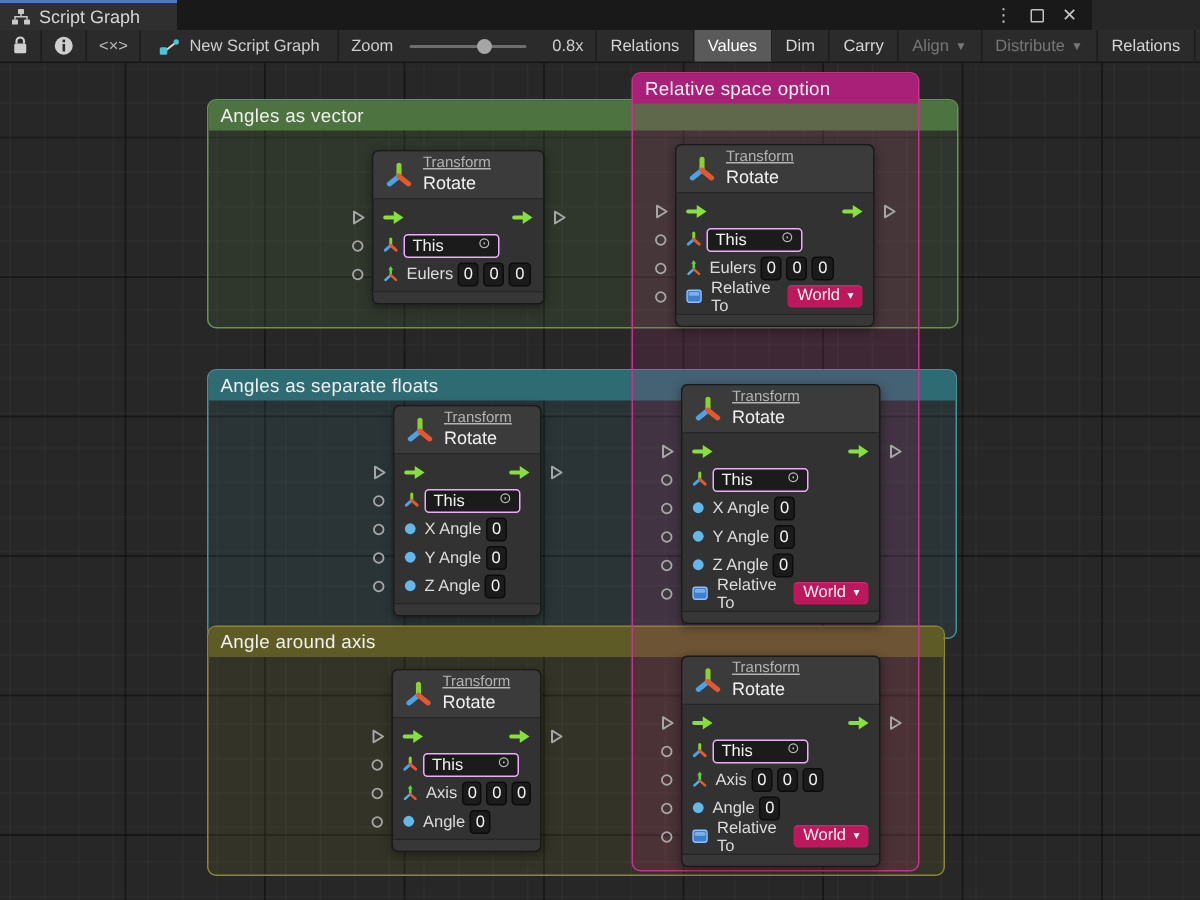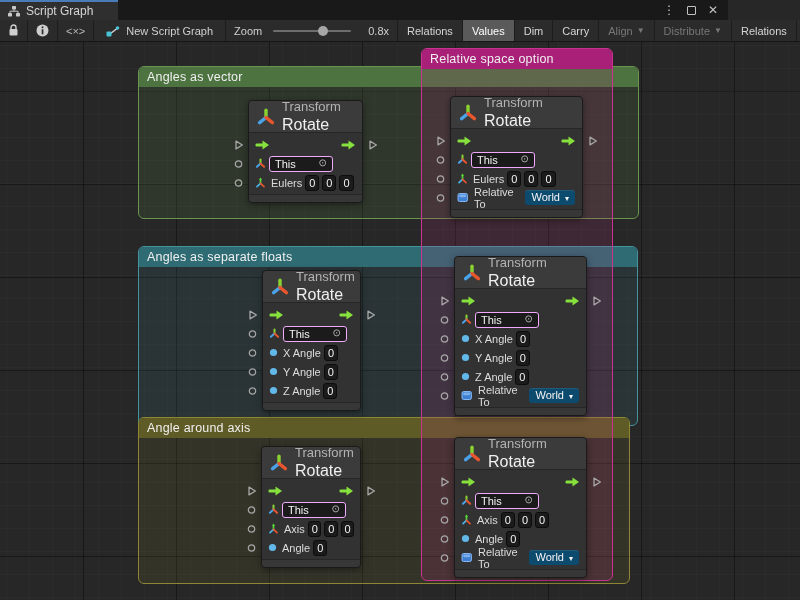--- a/index.html
+++ b/index.html
@@ -34,33 +34,33 @@
     background-position:6px 3px,6px 3px,83px 49px,83px 49px;}
 
   
   .group{position:absolute;border-radius:6px;border:1px solid;overflow:hidden;}
   .group-header{height:20px;display:flex;align-items:center;padding:0 8px;font-size:12.5px;color:#f0f0f0;letter-spacing:.2px;}
 
   
   .node{position:absolute;background:#323232;border:1px solid #1a1a1a;border-radius:4px;box-shadow:0 2px 7px rgba(0,0,0,.4);color:#ddd;z-index:20;}
   .node-header{display:flex;align-items:center;gap:6px;height:32px;padding:0 8px 0 7px;background:#3b3b3b;border-bottom:1px solid #262626;border-radius:4px 4px 0 0;}
   .node-titles{display:flex;flex-direction:column;line-height:1.2;}
-  .kicker{font-size:13px;color:#b3b3b3;}
-  .ntitle{font-size:16px;color:#f0f0f0;}
+  .kicker{font-size:10px;color:#b3b3b3;text-decoration:underline;}
+  .ntitle{font-size:12px;color:#f0f0f0;}
   .node-body{padding-top:2px;}
   .nrow{position:relative;display:flex;align-items:center;gap:3px;height:19px;padding:0 6px;}
   .grow{flex:1;}
   .node-footer{height:8px;margin-top:2px;background:#373737;border-top:1px solid #262626;border-radius:0 0 4px 4px;}
   .port{position:absolute;top:50%;transform:translateY(-50%);display:flex;}
   .port.pl{left:-15px;} .port.pr{right:-16px;}
   .vbox{background:#1b1b1b;border:1px solid #0c0c0c;border-radius:3px;min-width:8px;padding:1px 3px;text-align:center;color:#f2f2f2;font-size:11px;line-height:12px;}
   .objfield{display:flex;align-items:flex-start;justify-content:space-between;background:#1b1b1b;border:1px solid #f0abfc;border-radius:3px;padding:1px 5px;width:64px;font-size:11px;line-height:12px;color:#f2f2f2;}
   .target{color:#b9b9b9;font-size:10px;line-height:10px;}
   .nlabel{font-size:11px;color:#dcdcdc;margin-left:2px;}
-  .dd{display:flex;align-items:flex-end;gap:5px;background:#0c4a6e;border-radius:3px;padding:1px 6px 2px;font-size:11px;color:#f4f4f4;box-shadow:inset 0 1px 0 rgba(255,255,255,.09);margin-right:1px;}
+  .dd{display:flex;align-items:center;gap:5px;background:#be185d;border-radius:3px;padding:1px 6px 2px;font-size:11px;color:#f4f4f4;box-shadow:inset 0 1px 0 rgba(255,255,255,.09);margin-right:1px;}
   .icn{display:flex;align-items:center;justify-content:center;}
 </style>
 </head>
 <body>
 
 <div id="win">
 
   <div id="tabbar">
     <div id="tab">
       <span class="icn">

